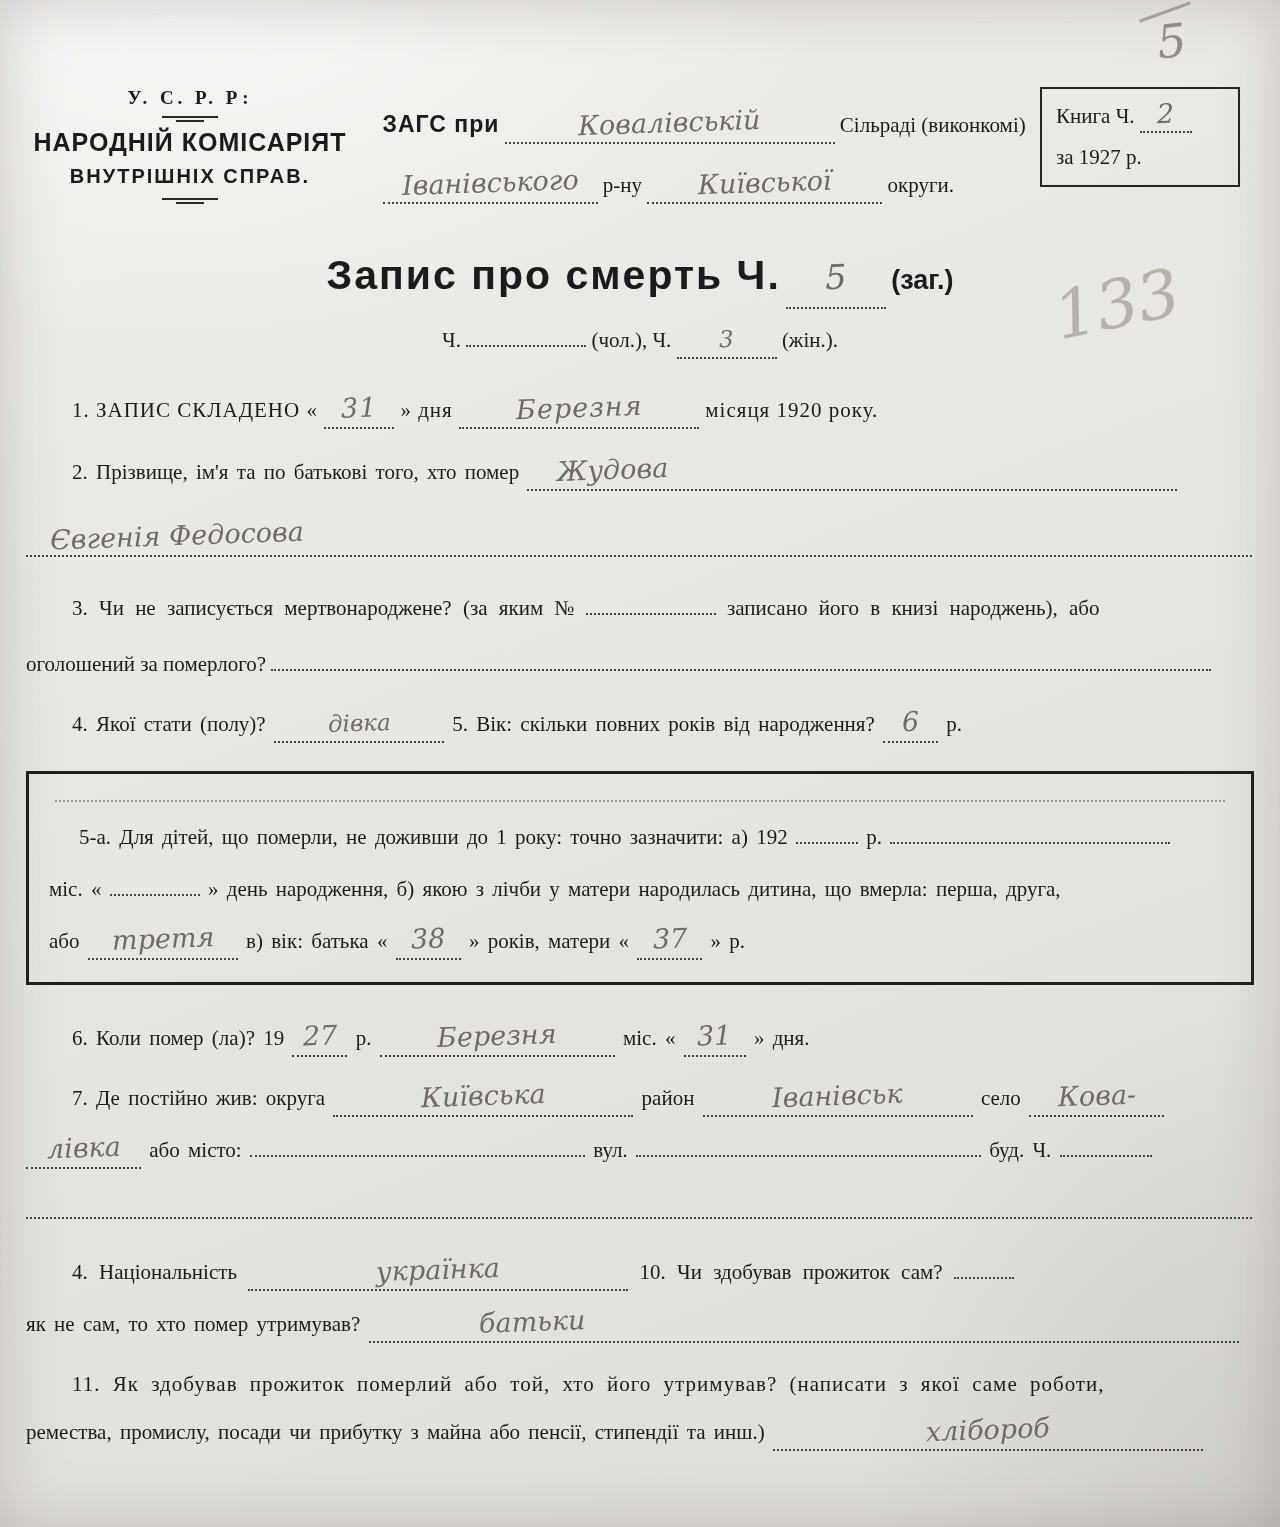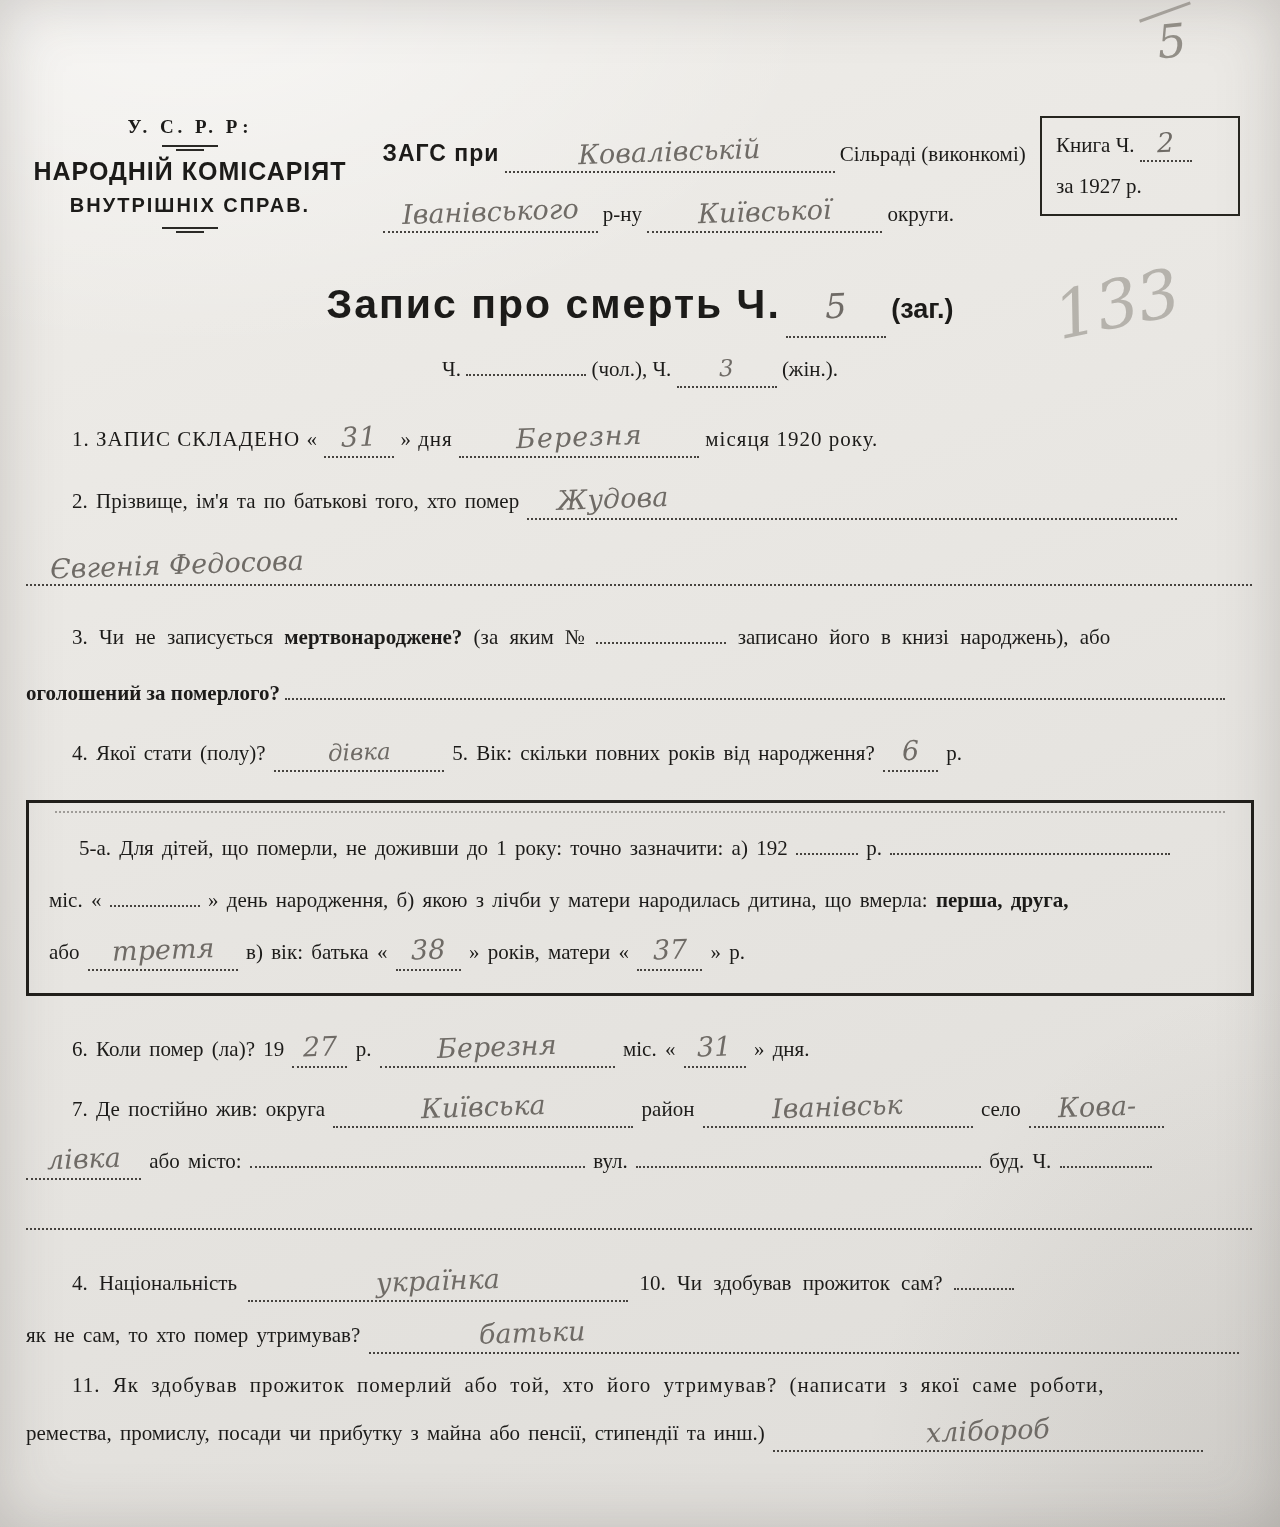--- a/index.html
+++ b/index.html
@@ -32,40 +32,40 @@
     font-family: "DejaVu Serif", serif;
     font-style: italic;
     color: #6f6b66;
     font-size: 27px;
     line-height: .8;
     display: inline-block;
     transform: rotate(-2deg);
   }
   .hw.sm { font-size: 23px; }
   .hw.big { font-size: 34px; }
-  .b { font-weight: 700; }
+  .b { font-weight: 400; }
   .ls1 { letter-spacing: 1px; }
   .ws3 { word-spacing: 3px; }
   .ws6 { word-spacing: 6px; }
   .ws9 { word-spacing: 9px; }
 
   .pencil {
     position: absolute;
     font-family: "DejaVu Serif", serif;
     font-style: italic;
     color: rgba(105,100,92,.68);
   }
   .pencil.corner { top: 14px; right: 94px; font-size: 46px; transform: rotate(-6deg); }
   .pencil.corner::before {
     content: ""; position: absolute; top: -4px; left: -16px;
     width: 54px; height: 3px; background: rgba(105,100,92,.5); transform: rotate(-14deg);
   }
   .pencil.side { top: 266px; right: 100px; font-size: 66px; transform: rotate(-12deg); color: rgba(110,105,95,.42); }
 
-  .header { display: flex; justify-content: space-between; align-items: flex-start; margin: 116px 40px 0 30px; }
+  .header { display: flex; justify-content: space-between; align-items: flex-start; margin: 87px 40px 0 30px; }
   .org { width: 320px; text-align: center; }
   .org1 { font-size: 19px; font-weight: 700; letter-spacing: 4px; }
   .dash { width: 56px; height: 2px; background: #2a2926; margin: 7px auto 4px; position: relative; }
   .dash::after { content: ""; position: absolute; left: 14px; top: 4px; width: 28px; height: 2px; background: #2a2926; }
   .org2 { font-family: "Liberation Sans", sans-serif; font-weight: 700; font-size: 25px; letter-spacing: 1px; margin-top: 10px; }
   .org3 { font-family: "Liberation Sans", sans-serif; font-weight: 700; font-size: 20px; letter-spacing: 2px; margin-top: 8px; }
   .dash.sm { margin-top: 10px; }
 
   .registry { width: 625px; padding-top: 20px; }
   .rrow { white-space: nowrap; line-height: 34px; }
@@ -76,21 +76,21 @@
   .brow { white-space: nowrap; line-height: 30px; }
   .byear { margin-top: 10px; line-height: 28px; }
 
   .titlerow { margin-top: 46px; text-align: center; white-space: nowrap; line-height: 50px; }
   .title { font-family: "Liberation Sans", sans-serif; font-weight: 700; font-size: 41px; letter-spacing: 2px; }
   .titlesuffix { font-family: "Liberation Sans", sans-serif; font-weight: 700; font-size: 27px; }
   .subtitlerow { margin-top: 14px; text-align: center; white-space: nowrap; line-height: 34px; }
 
   .content { margin: 0 26px; }
 
-  .box5a { border: 3px solid #211f1b; margin-top: 28px; padding: 2px 20px 22px 20px; }
+  .box5a { border: 3px solid #211f1b; margin-top: 28px; padding: 20px 20px 22px 20px; }
   .toprule { border-bottom: 2px dotted rgba(70,67,63,.45); height: 8px; margin: 0 6px; }
   .box5a .row { margin-top: 18px; }
 </style>
 </head>
 <body>
 
 <div class="paper">
 
   <div class="pencil corner">5</div>
   <div class="pencil side">133</div>
@@ -242,21 +242,21 @@
       <span>4. Національність</span>
       <span class="fill" style="width:380px"><i class="hw">українка</i></span>
       <span>10. Чи здобував прожиток сам?</span>
       <span class="fill" style="width:60px"></span>
     </div>
     <div class="row ws3" style="margin-top:16px">
       <span>як не сам, то хто помер утримував?</span>
       <span class="fill left" style="width:870px;padding-left:110px"><i class="hw">батьки</i></span>
     </div>
 
-    <div class="row ind ls1 ws6" style="margin-top:14px">
+    <div class="row ind ls1 ws6" style="margin-top:24px">
       <span>11. Як здобував прожиток померлий або той, хто його утримував? (написати з якої саме роботи,</span>
     </div>
     <div class="row ws3" style="margin-top:14px">
       <span>ремества, промислу, посади чи прибутку з майна або пенсії, стипендії та инш.)</span>
       <span class="fill" style="width:430px"><i class="hw">хлібороб</i></span>
     </div>
 
   </div>
 </div>
 

